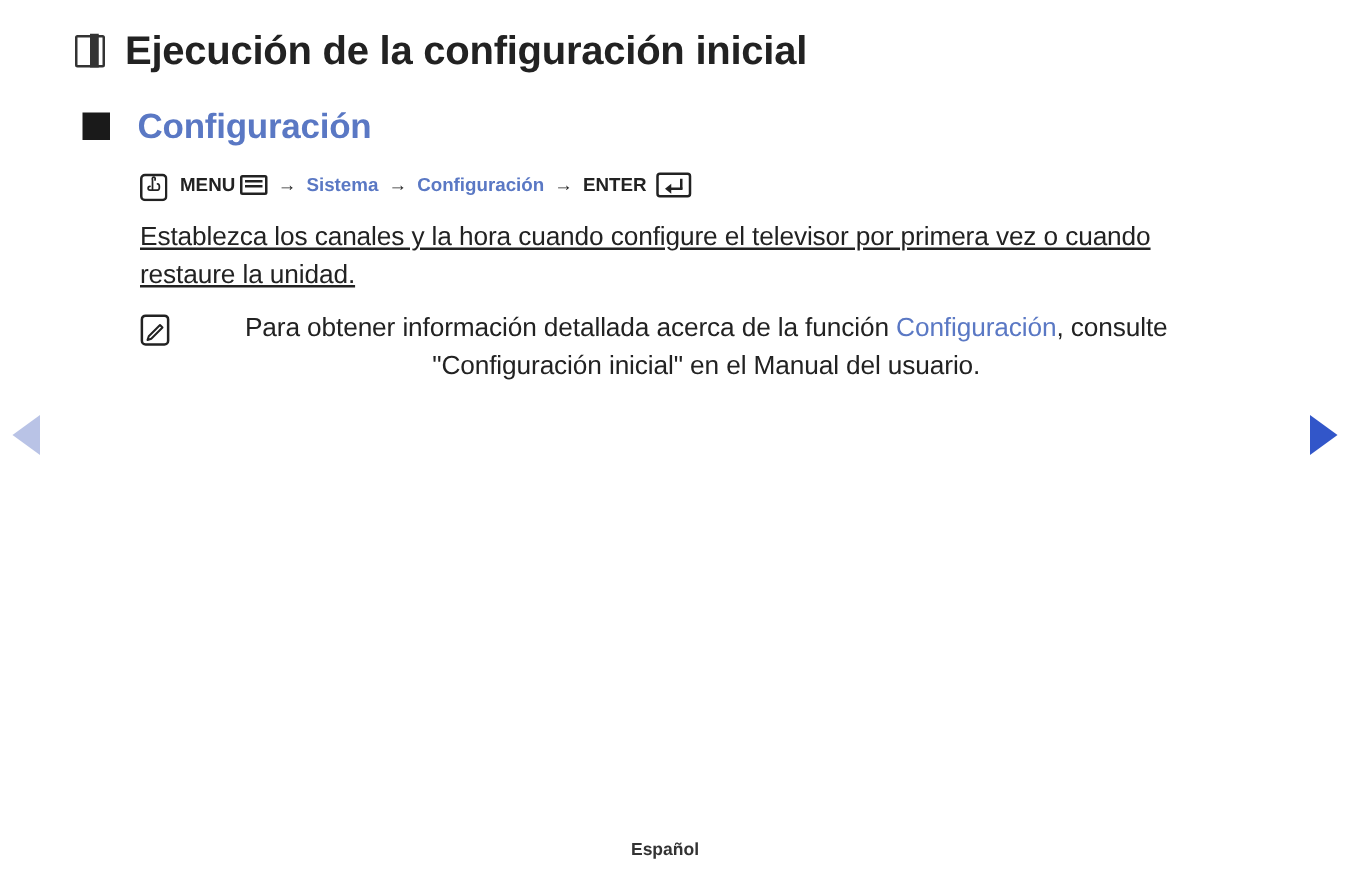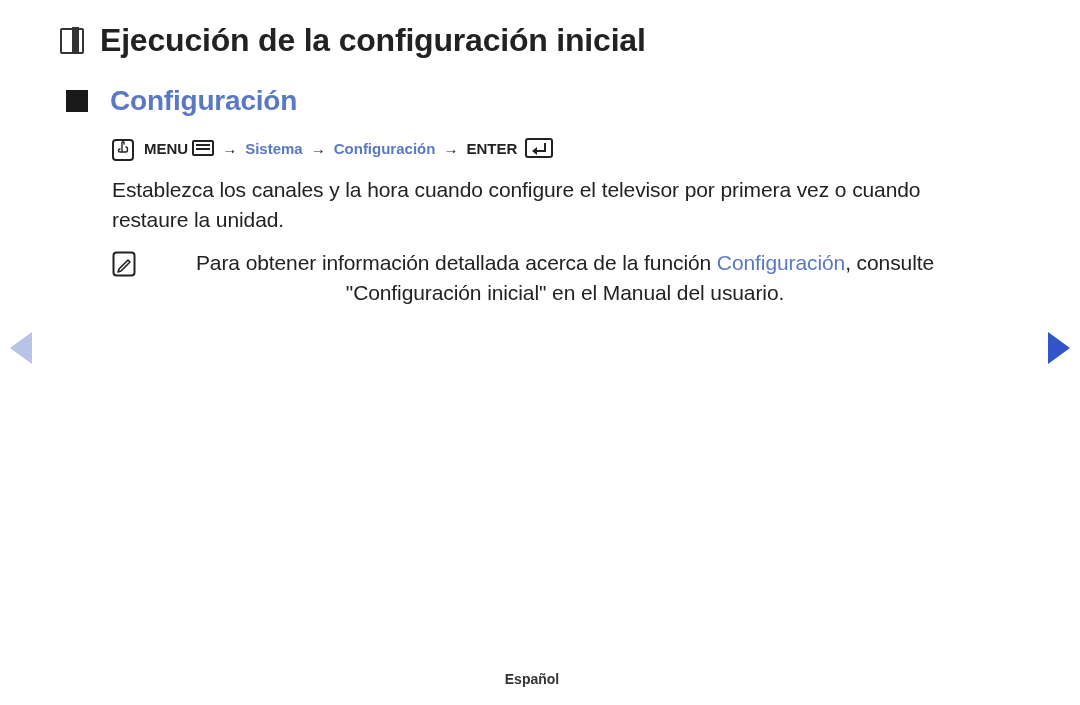--- a/index.html
+++ b/index.html
@@ -140,20 +140,21 @@
       border-bottom: 4px solid transparent;
       border-right: 5px solid #222;
     }
     .body-text {
       margin-left: 52px;
       font-size: 21px;
       line-height: 1.45;
       color: #222;
       margin-bottom: 12px;
       letter-spacing: -0.1px;
+      text-decoration: underline;
     }
     .note-row {
       display: flex;
       gap: 14px;
       margin-left: 52px;
       font-size: 21px;
       line-height: 1.45;
       letter-spacing: -0.1px;
       text-align: center;
     }

